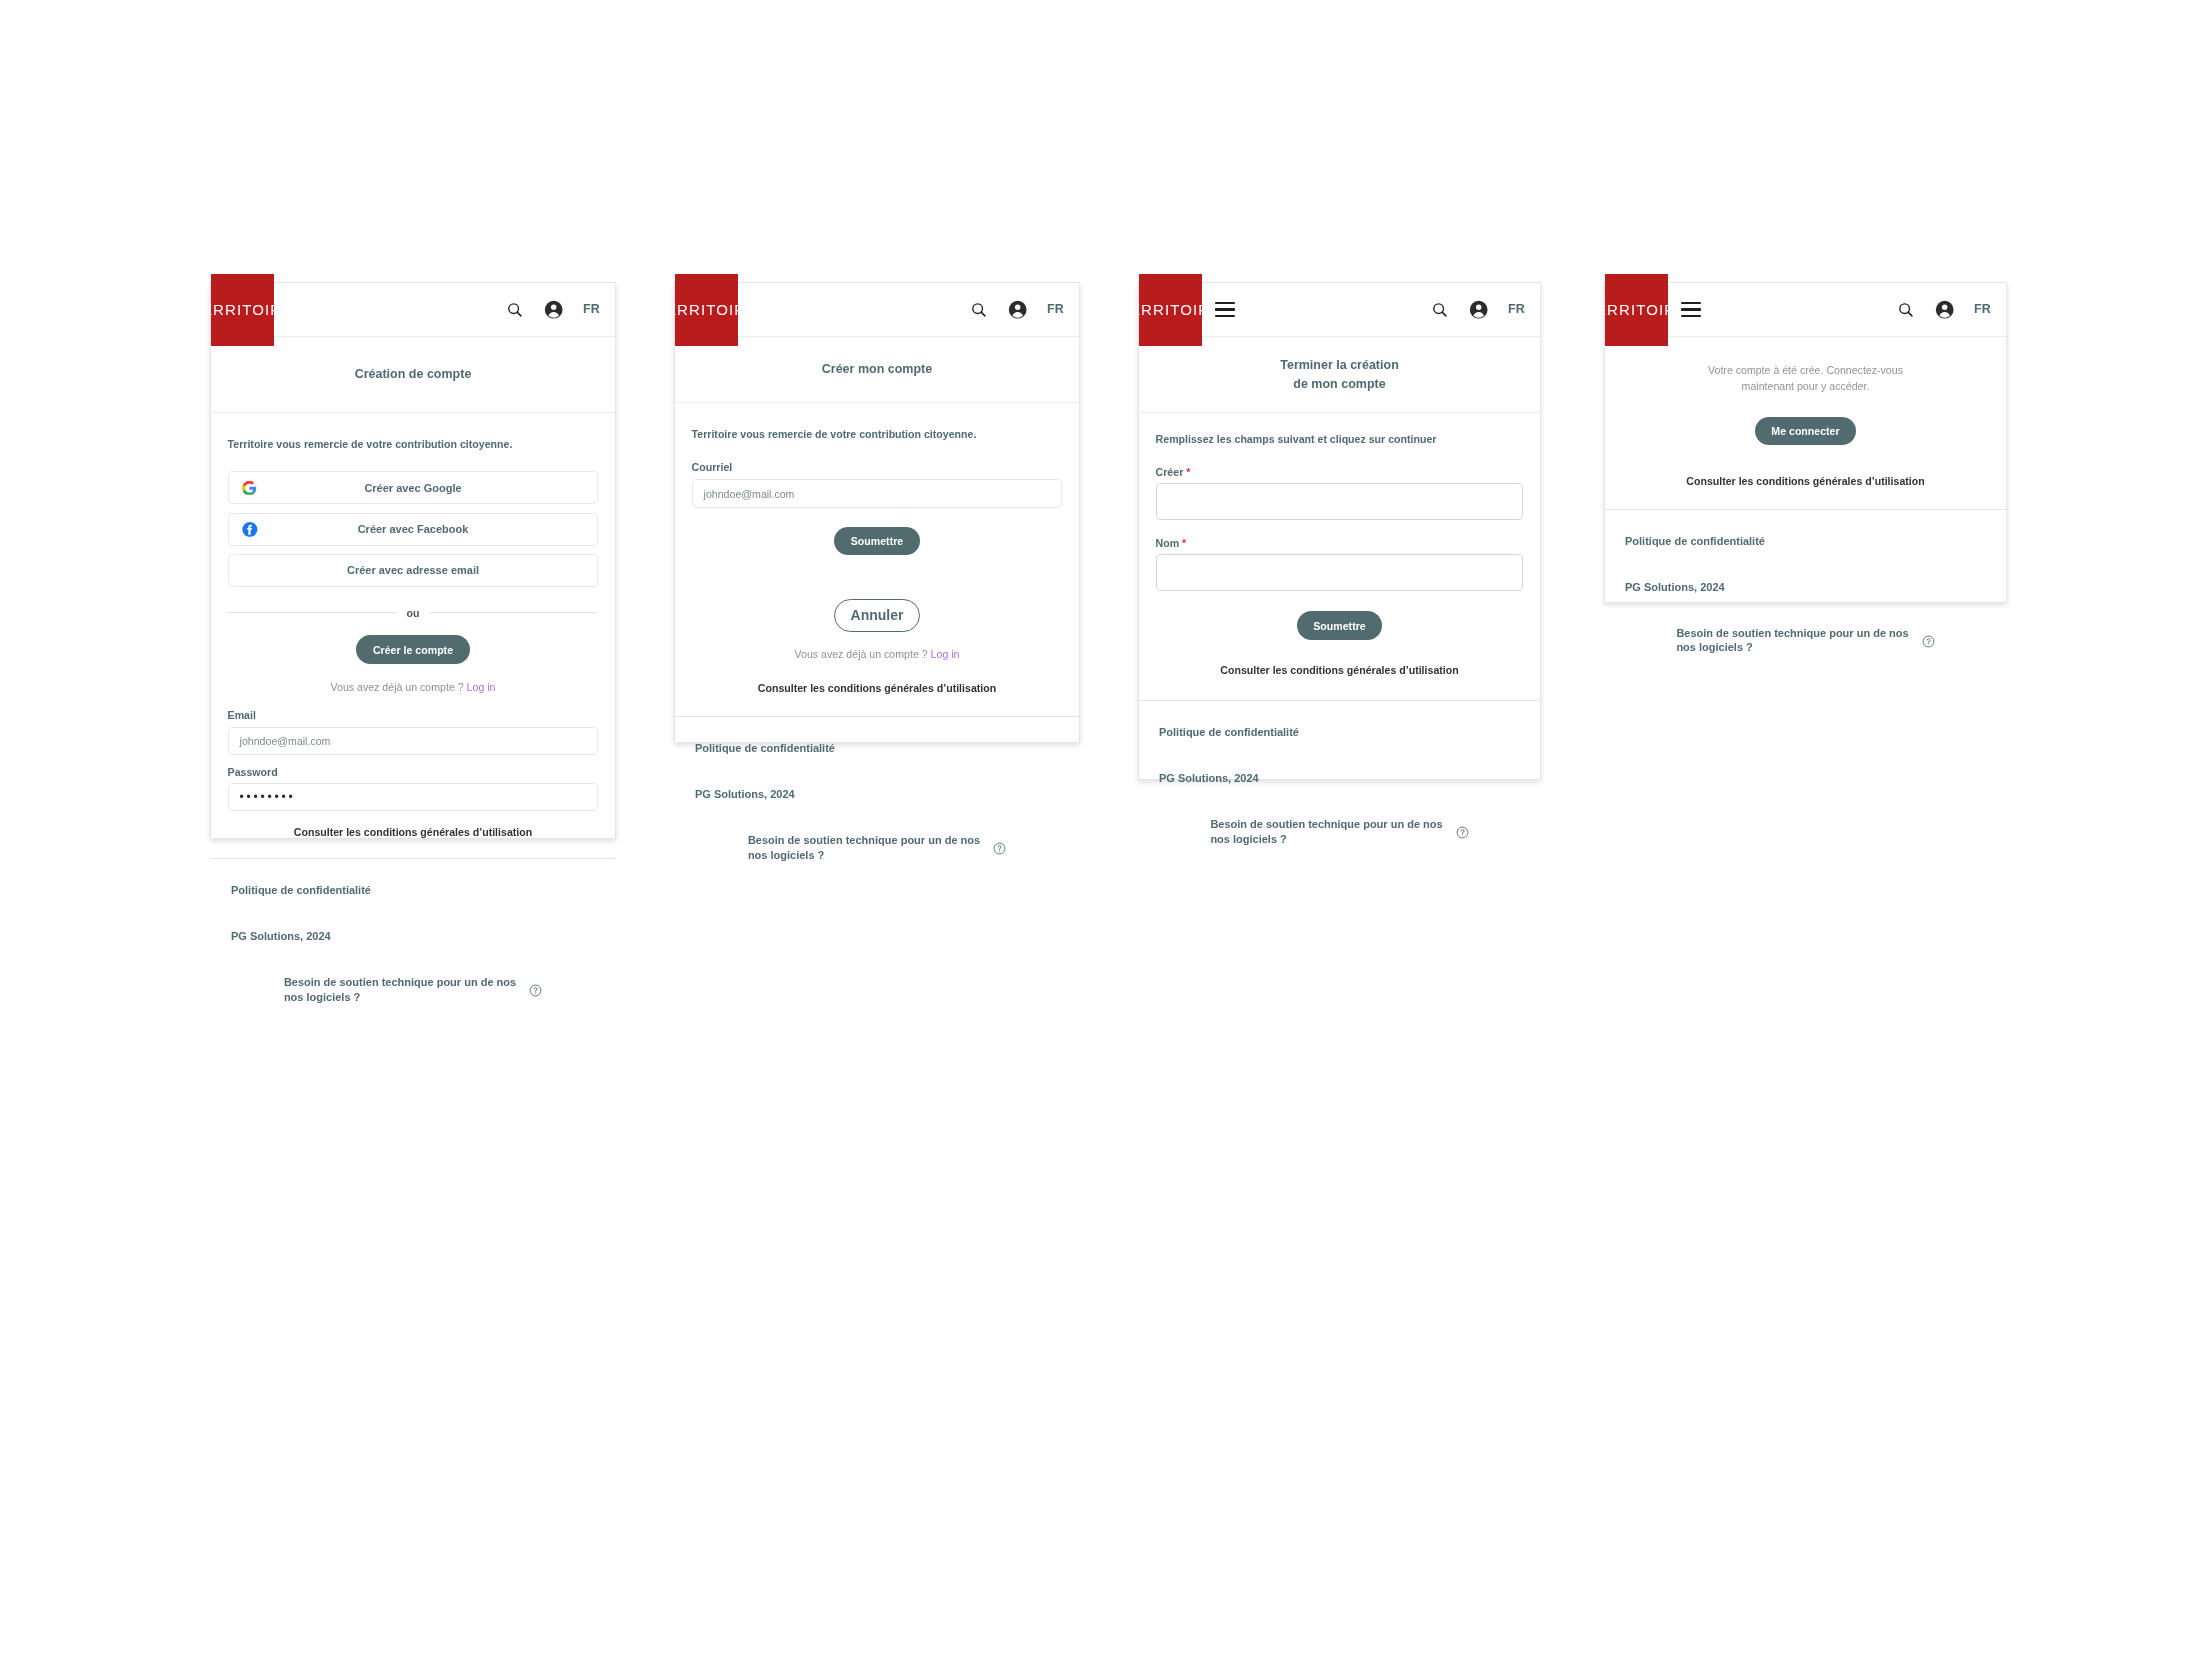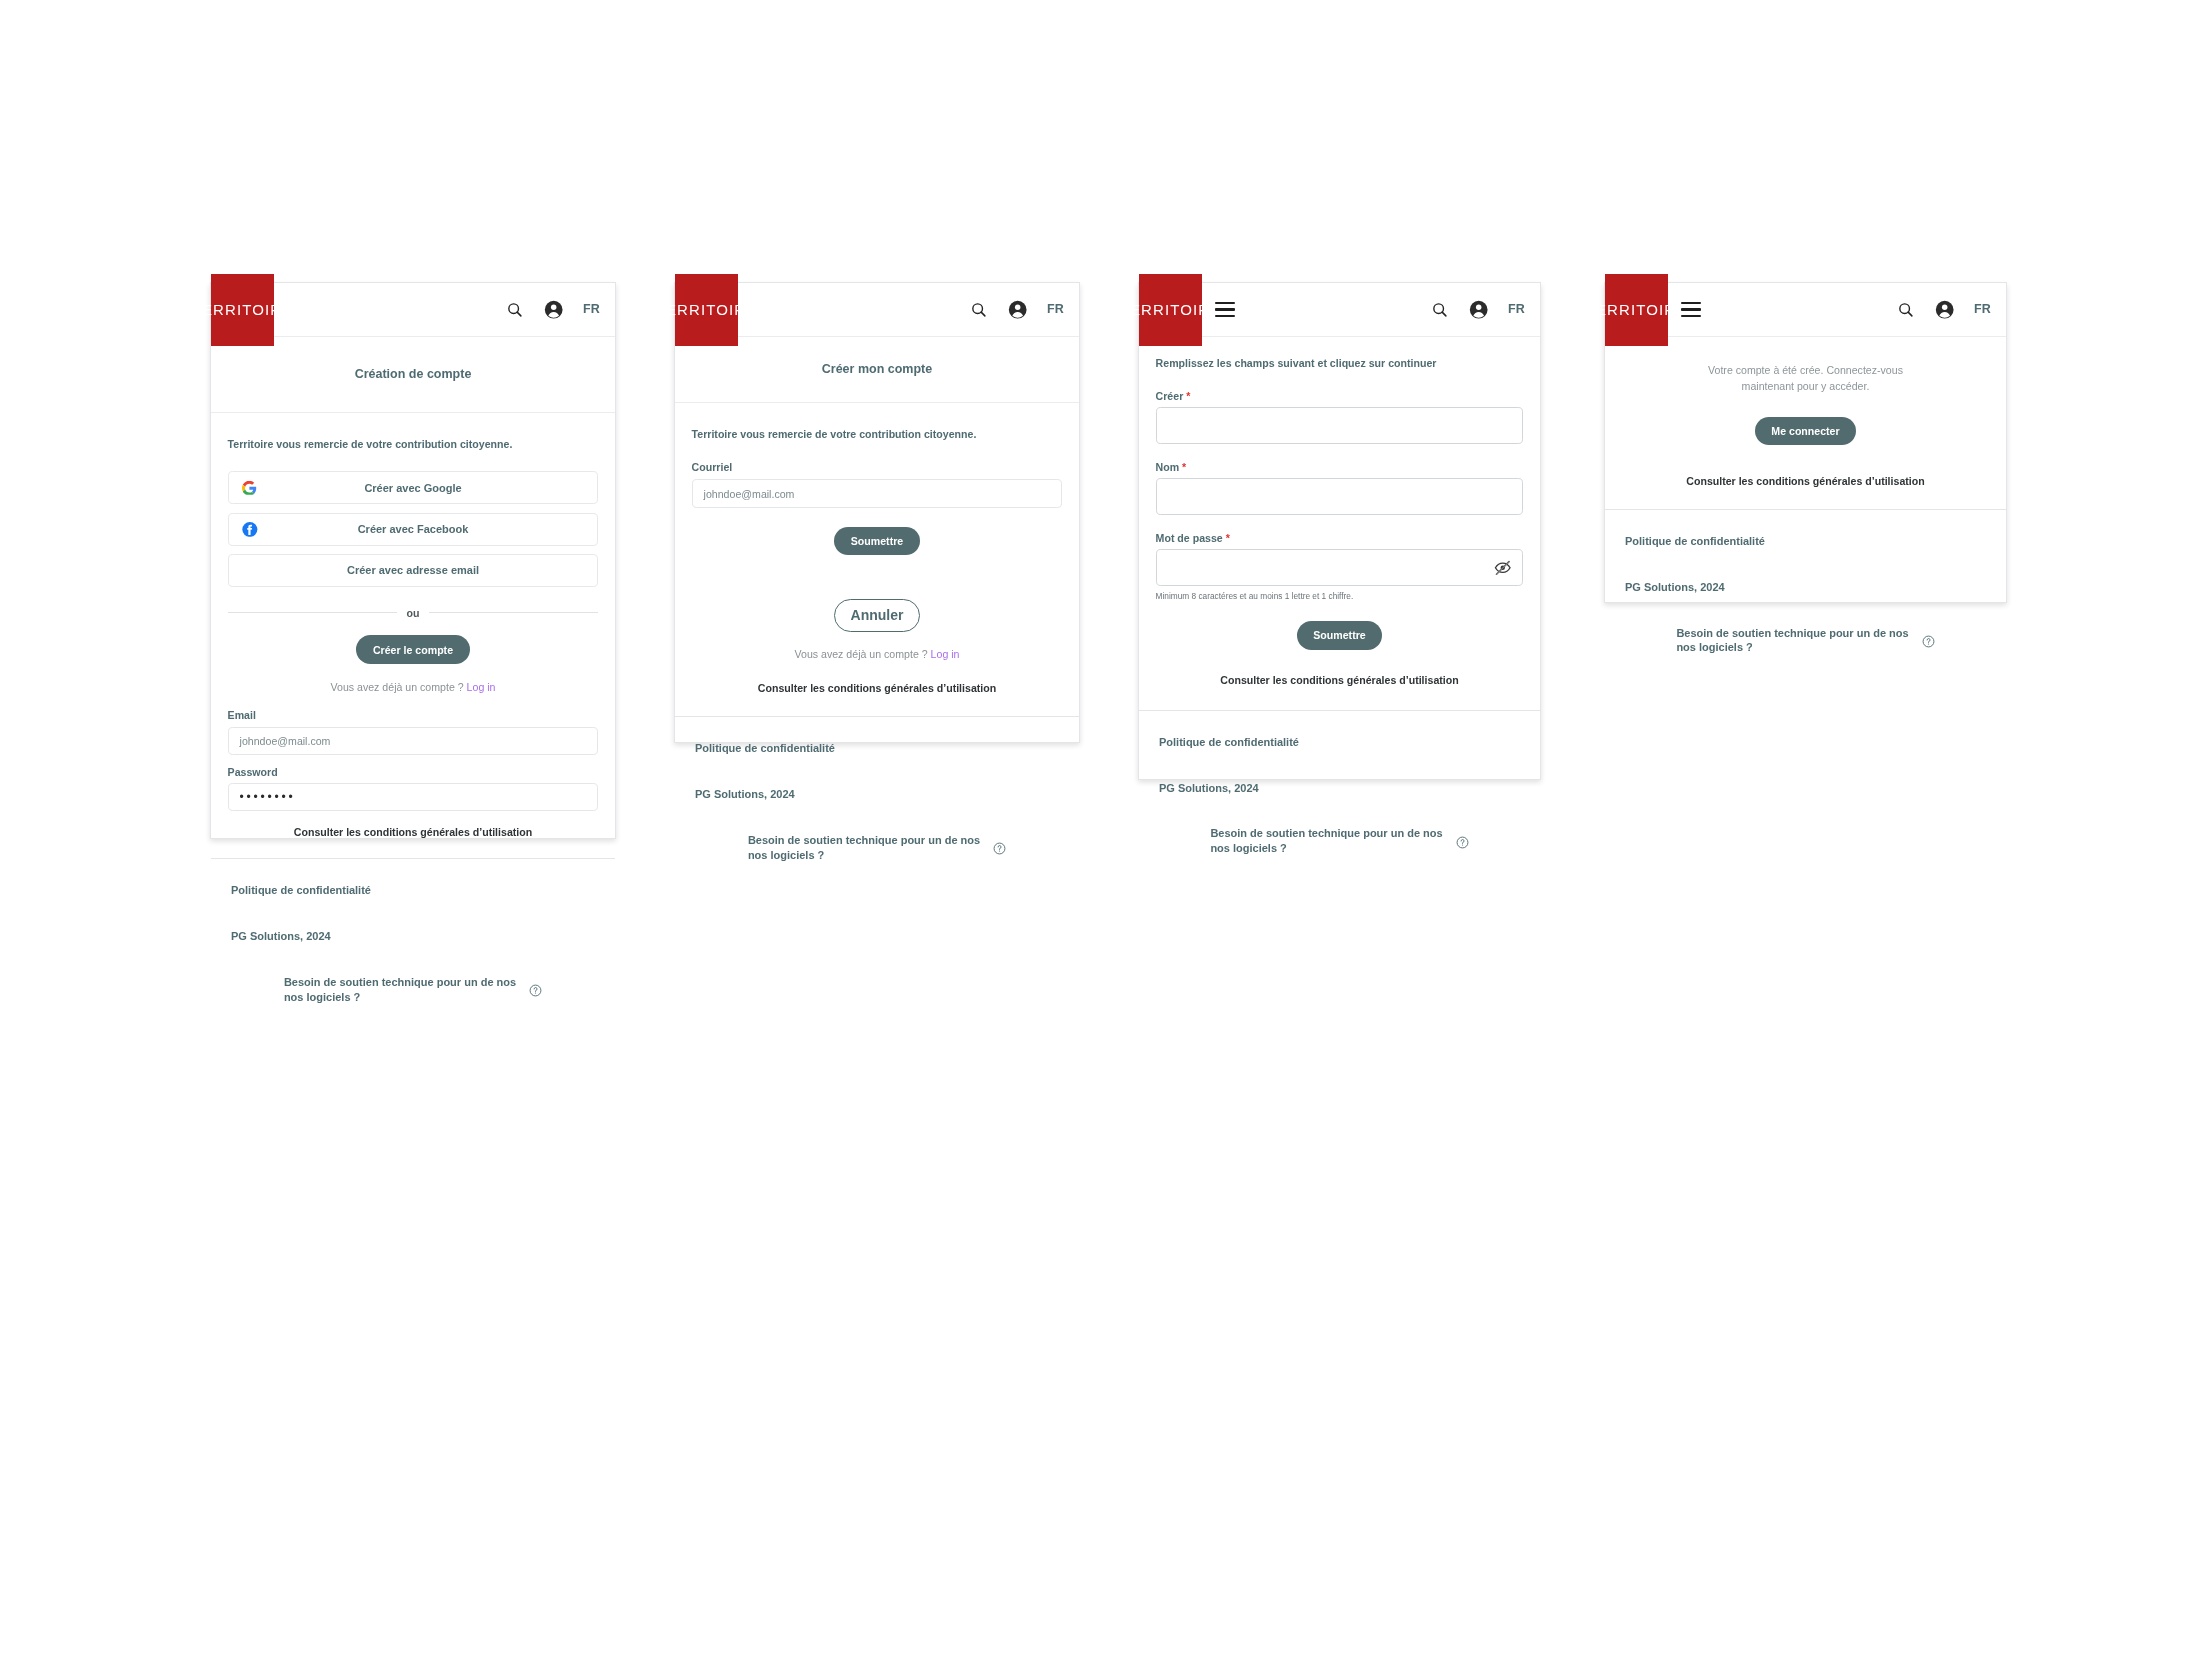--- a/index.html
+++ b/index.html
@@ -327,58 +327,46 @@
           <svg width="19.4" height="19.4" viewBox="0 0 24 24">
               <circle cx="12" cy="12" r="11" fill="#2b2b2b"></circle>
               <circle cx="12" cy="9" r="3.4" fill="#fff"></circle>
               <path d="M5.4 19.6c1.1-3.1 3.6-4.7 6.6-4.7s5.5 1.6 6.6 4.7a11 11 0 0 1-13.2 0z" fill="#fff"></path>
             </svg>
         </span>
         <span class="lang">FR</span>
       </div>
     </div>
 
+    <div class="titlestrip" style="height:76px;flex:0 0 76px;">
+      <div class="t">
+        <div>Terminer la création</div>
+        <div>de mon compte</div>
+      </div>
+    </div>
 
     <div class="body">
       <div class="lede" style="margin:18.5px 0 20px 0;">Remplissez les champs suivant et cliquez sur continuer</div>
 
       <div class="fgroup">
         <div class="flabel">
           <span>Créer</span>
           <span class="req">*</span>
         </div>
         <div class="finput tall"></div>
       </div>
 
       <div class="fgroup">
         <div class="flabel">
           <span>Nom</span>
           <span class="req">*</span>
         </div>
         <div class="finput tall"></div>
       </div>
 
-      <div class="fgroup" style="margin-bottom:13px;">
-        <div class="flabel">
-          <span>Mot de passe</span>
-          <span class="req">*</span>
-        </div>
-        <div class="finput tall" style="justify-content:space-between;">
-          <span></span>
-          <span style="display:flex;align-items:center;">
-            <svg width="17.5" height="17.5" viewBox="0 0 24 24">
-                <path d="M2 12s3.6-6.4 10-6.4S22 12 22 12s-3.6 6.4-10 6.4S2 12 2 12z" fill="none" stroke="#3a3a3a" stroke-width="1.9"></path>
-                <circle cx="12" cy="12" r="3" fill="#3a3a3a"></circle>
-                <line x1="3.4" y1="20.8" x2="20.6" y2="3.6" stroke="#3a3a3a" stroke-width="2.1" stroke-linecap="round"></line>
-                <line x1="3.4" y1="20.8" x2="20.6" y2="3.6" stroke="#fff" stroke-width="0.7" stroke-linecap="round"></line>
-              </svg>
-          </span>
-        </div>
-        <div class="fhint">Minimum 8 caractéres et au moins 1 lettre et 1 chiffre.</div>
-      </div>
 
       <div class="center" style="margin-top:20px;">
         <button class="pill">Soumettre</button>
       </div>
 
       <div class="consult" style="margin:24px 0 24px 0;">Consulter les conditions générales d’utilisation</div>
     </div>
 
     <div class="footer">
       <div class="frow">Politique de confidentialité</div>

